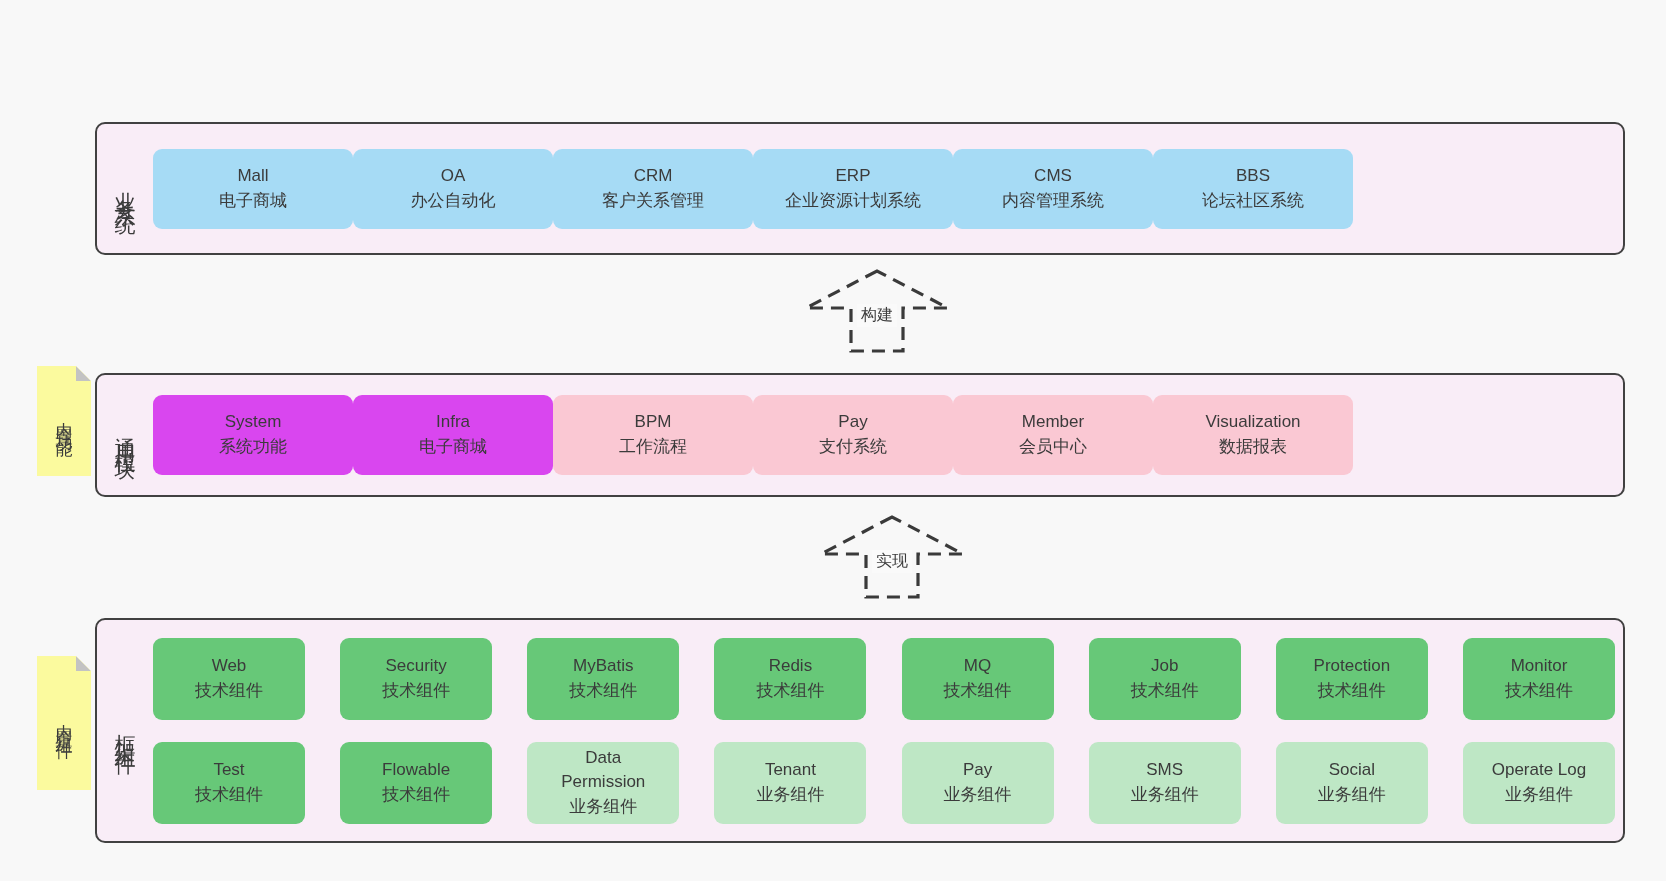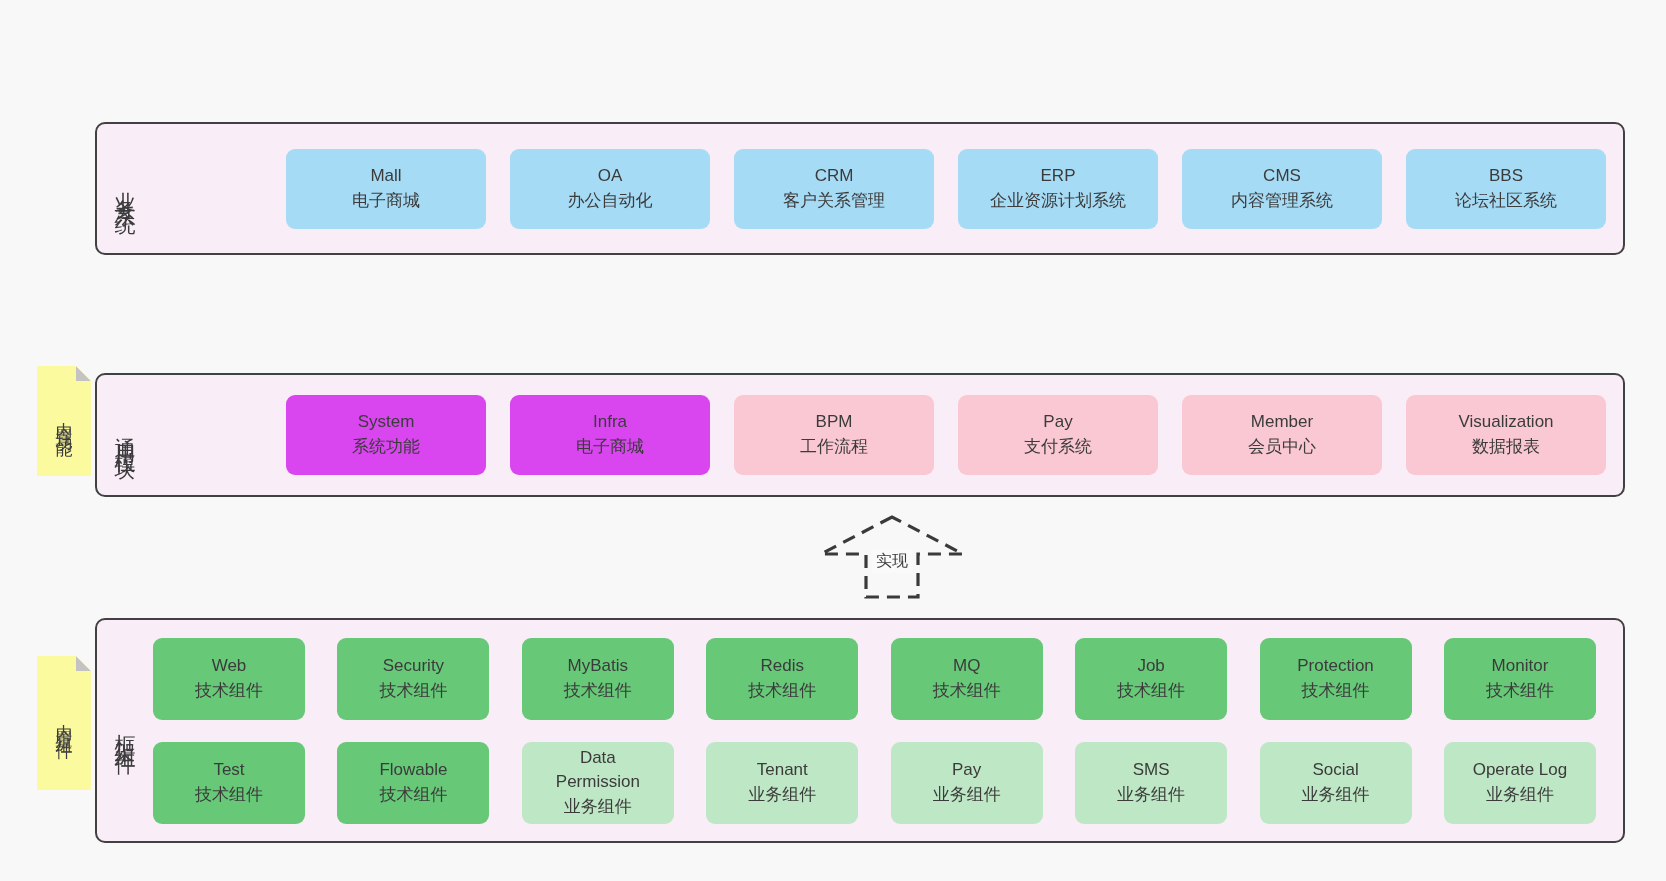--- a/index.html
+++ b/index.html
@@ -40,32 +40,31 @@
     writing-mode: vertical-rl;
     text-orientation: upright;
     font-size: 21px;
     letter-spacing: 7px;
     color: #3b3b3b;
   }
 
   .row {
     flex: 1;
     display: flex;
-    justify-content: flex-end;
+    justify-content: flex-start;
     align-items: center;
     padding-right: 17px;
-    gap: 24px;
   }
   .grid {
     flex: 1;
     display: flex;
     flex-direction: column;
     justify-content: center;
     gap: 22px;
-    padding-right: 27px;
+    padding-right: 8px;
   }
   .grid .row3 {
     display: flex;
     justify-content: space-between;
   }
 
   
   .box {
     display: flex;
     flex-direction: column;
@@ -161,20 +160,26 @@
         <span class="en">CMS</span>
         <span class="zh">内容管理系统</span>
       </div>
       <div class="box blue">
         <span class="en">BBS</span>
         <span class="zh">论坛社区系统</span>
       </div>
     </div>
   </section>
 
+  <div class="arrow arrow-1">
+    <svg width="150" height="86" viewBox="0 0 150 86">
+      <path d="M75 3 L4 40 L49 40 L49 83 L101 83 L101 40 L146 40 Z" fill="none" stroke="#3a3a3a" stroke-width="3.2" stroke-dasharray="13 8"></path>
+    </svg>
+    <span class="arrow-label">构建</span>
+  </div>
 
   <div class="sticky sticky-1">
     <span class="fold"></span>
     <span>内置功能</span>
   </div>
 
   <section class="layer layer-2">
     <div class="vlabel">通用模块</div>
     <div class="row">
       <div class="box red">

